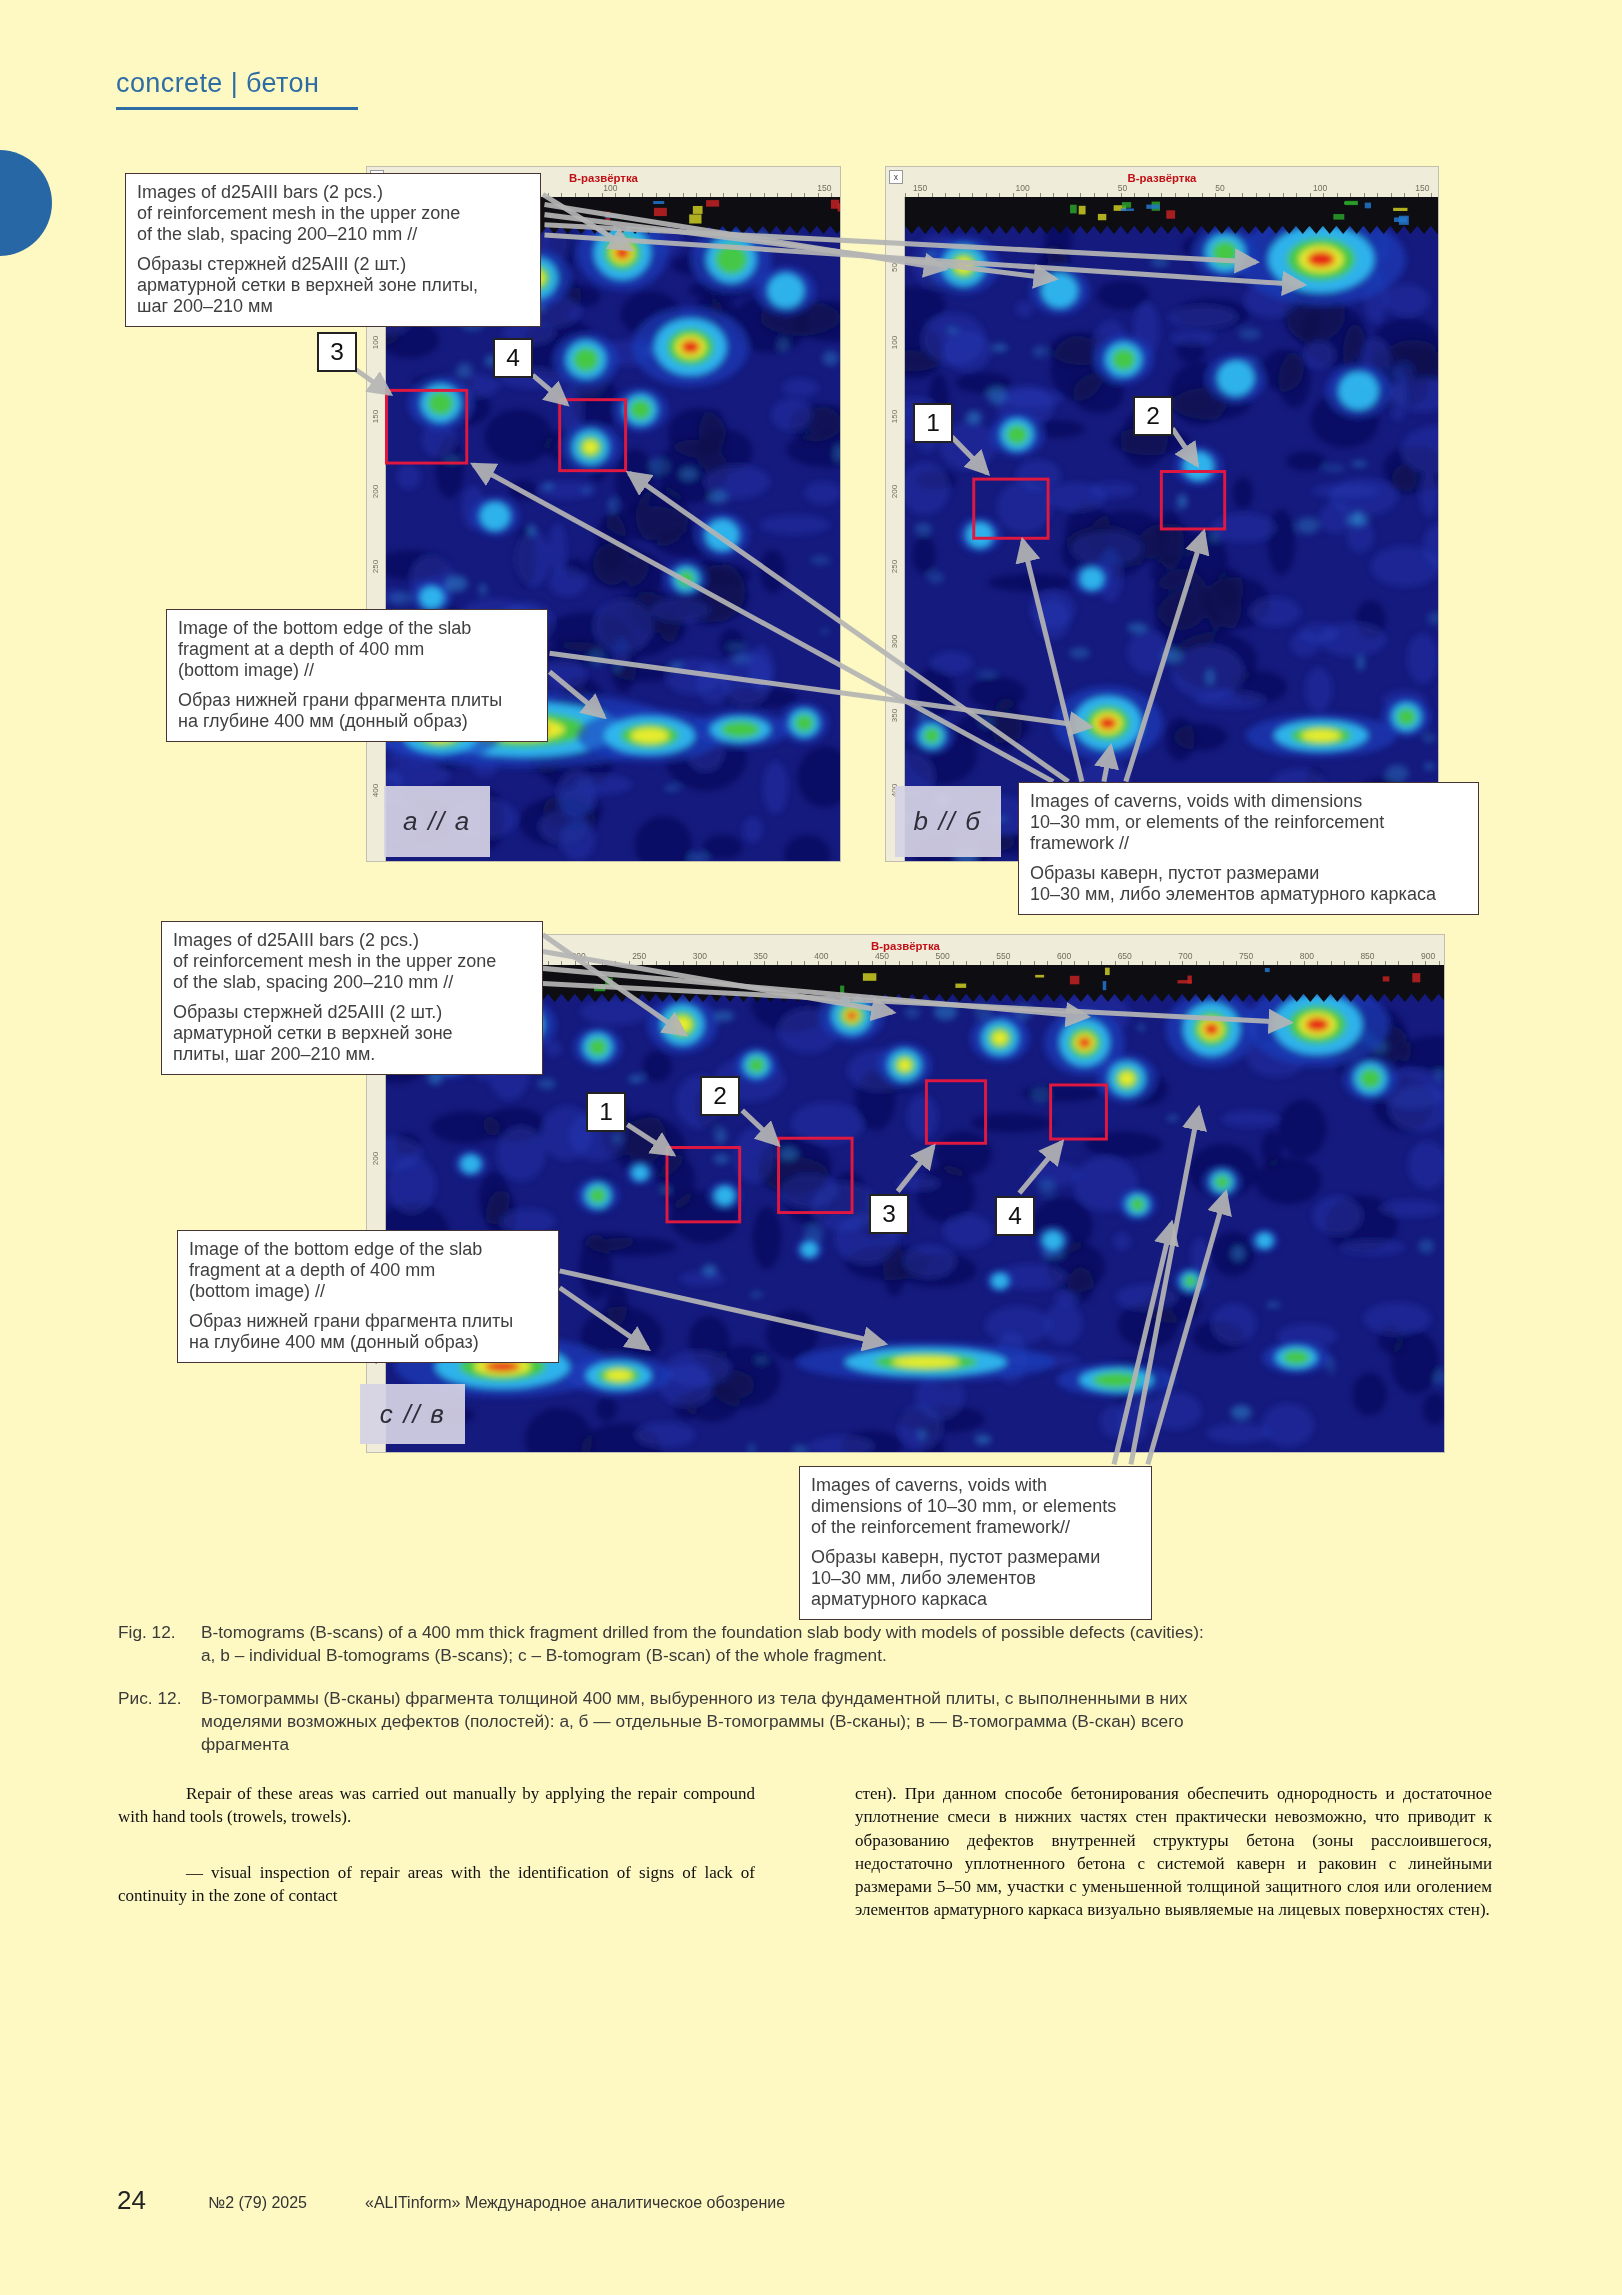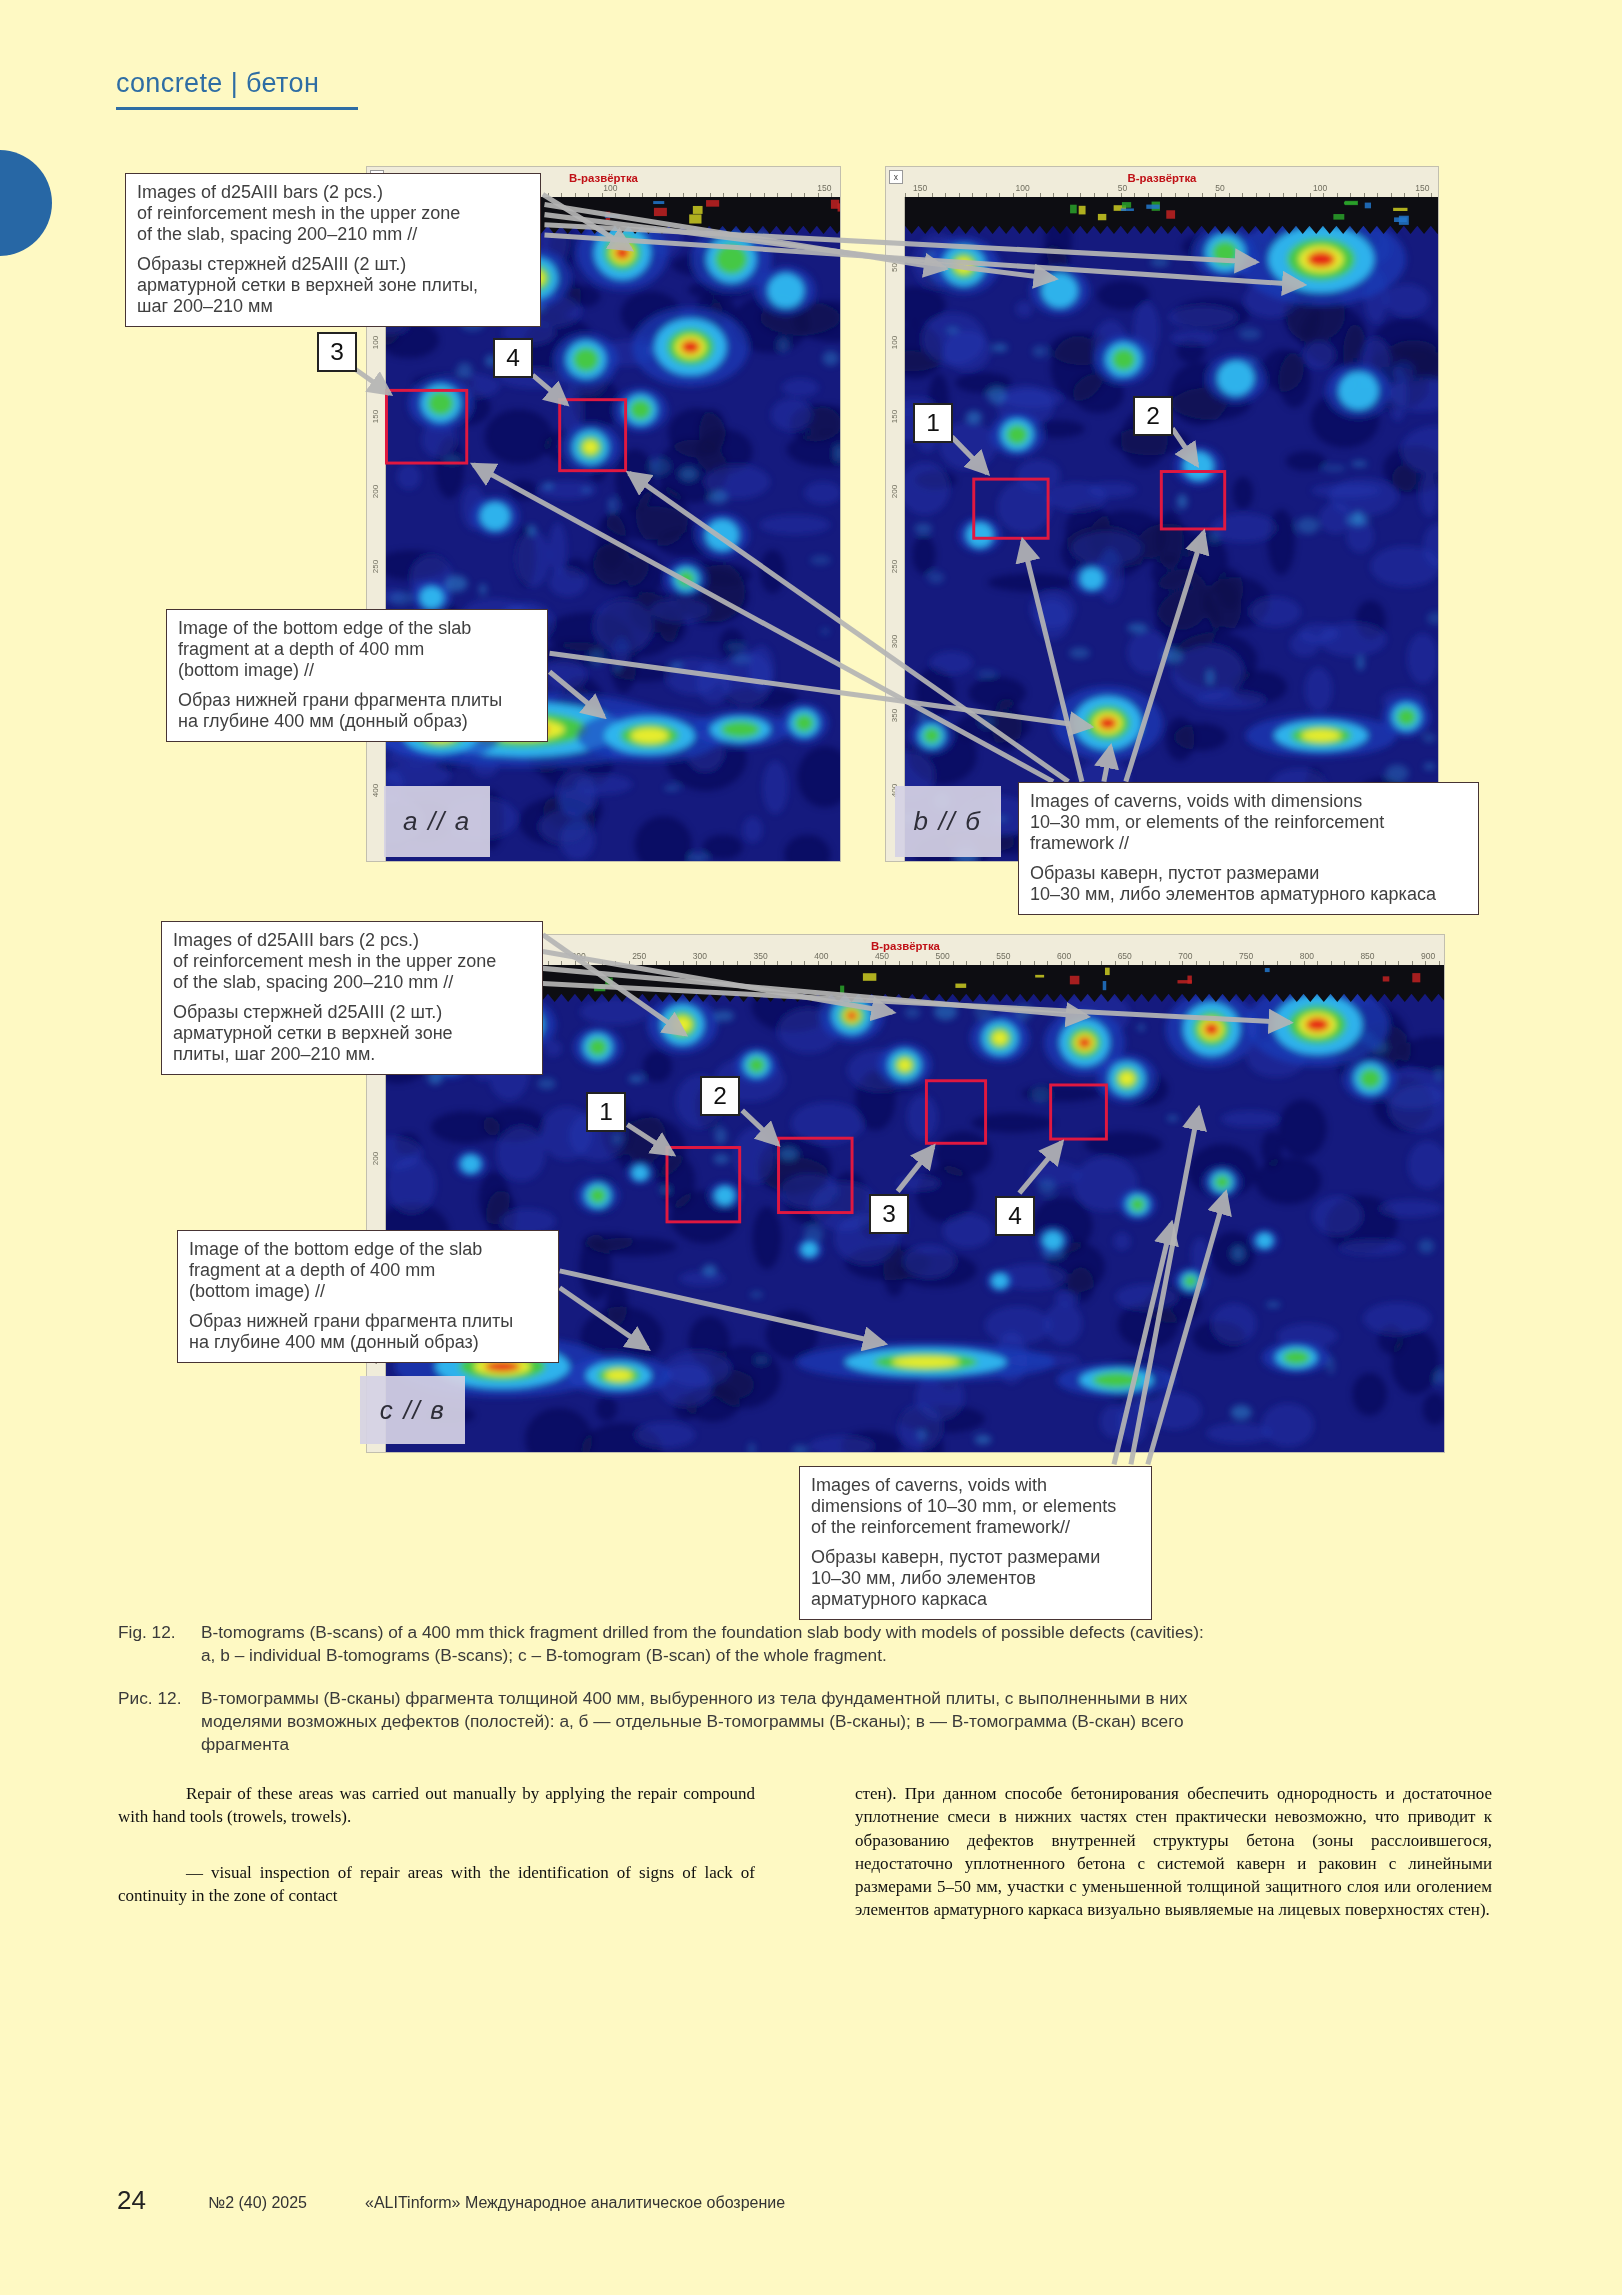--- a/index.html
+++ b/index.html
@@ -975,21 +975,21 @@
         <rect x="769.7867087251507" y="11.701776795089245" width="10.58741064555943" height="3.1665048226714134" fill="#cccc22" opacity="0.85"></rect>
         <rect x="53.75442291726358" y="15.102897645905614" width="15.70505434833467" height="3.936845311895013" fill="#2aa22a" opacity="0.85"></rect>
         <rect x="810.8754784823395" y="12.804970646742731" width="11.307088518049568" height="10.14444369263947" fill="#c22222" opacity="0.85"></rect>
         <rect x="538.4580274904147" y="24.44336266675964" width="4.8773441491648555" height="10.891020867973566" fill="#2aa22a" opacity="0.85"></rect>
         <rect x="950.3126200730912" y="12.517326575238258" width="5.209637445397675" height="9.66265807673335" fill="#c22222" opacity="0.85"></rect>
         <rect x="47.969970206031576" y="11.510430289432406" width="10.28112065512687" height="3.4460440929979086" fill="#2aa22a" opacity="0.85"></rect>
         <rect x="852.5447692000307" y="3.1478113755583763" width="5.5544848083518445" height="8.806567657738924" fill="#cccc22" opacity="0.85"></rect>
         <rect x="259.93941986118443" y="14.899120789486915" width="8.867422809358686" height="10.939916301518679" fill="#2aa22a" opacity="0.85"></rect>
         <rect x="1042.0788995362818" y="3.603763915132731" width="5.72675762930885" height="4.807313123717904" fill="#2277cc" opacity="0.85"></rect>
       </svg>
-    <div class="corner-label" style="left:-6.8px;bottom:7.6px;width:105px;height:68px">c // в</div>
+    <div class="corner-label" style="left:-6.8px;bottom:7.6px;width:105px;height:60px">c // в</div>
   </div>
 
   <svg id="anno" class="overlay" width="1623" height="2295" viewBox="0 0 1920 2716">
       <defs>
         <marker id="ah" markerWidth="5" markerHeight="5" refX="4.2" refY="2.5" orient="auto" markerUnits="strokeWidth">
           <path d="M0 0 L5 2.5 L0 5 Z" fill="#b5b5b5"></path>
         </marker>
       </defs>
       <rect x="457" y="462" width="95" height="86" fill="none" stroke="#e01840" stroke-width="3.5"></rect>
       <rect x="662" y="473" width="78" height="84" fill="none" stroke="#e01840" stroke-width="3.5"></rect>
@@ -1099,17 +1099,17 @@
 
   <div class="bodytext" style="left:118px;top:1782px">
     <p class="ind">Repair of these areas was carried out manually by applying the repair compound with hand tools (trowels, trowels).</p>
     <p class="ind">— visual inspection of repair areas with the identification of signs of lack of continuity in the zone of contact</p>
   </div>
   <div class="bodytext" style="left:855px;top:1782px">
     <p>стен). При данном способе бетонирования обеспечить однородность и достаточное уплотнение смеси в нижних частях стен практически невозможно, что приводит к образованию дефектов внутренней структуры бетона (зоны расслоившегося, недостаточно уплотненного бетона с системой каверн и раковин с линейными размерами 5–50 мм, участки с уменьшенной толщиной защитного слоя или оголением элементов арматурного каркаса визуально выявляемые на лицевых поверхностях стен).</p>
   </div>
 
   <div class="pageno">24</div>
-  <div class="issue">№2 (40) 2025</div>
+  <div class="issue">№2 (79) 2025</div>
   <div class="journal">«ALITinform» Международное аналитическое обозрение</div>
 
 </div>
 
 
 </body></html>

